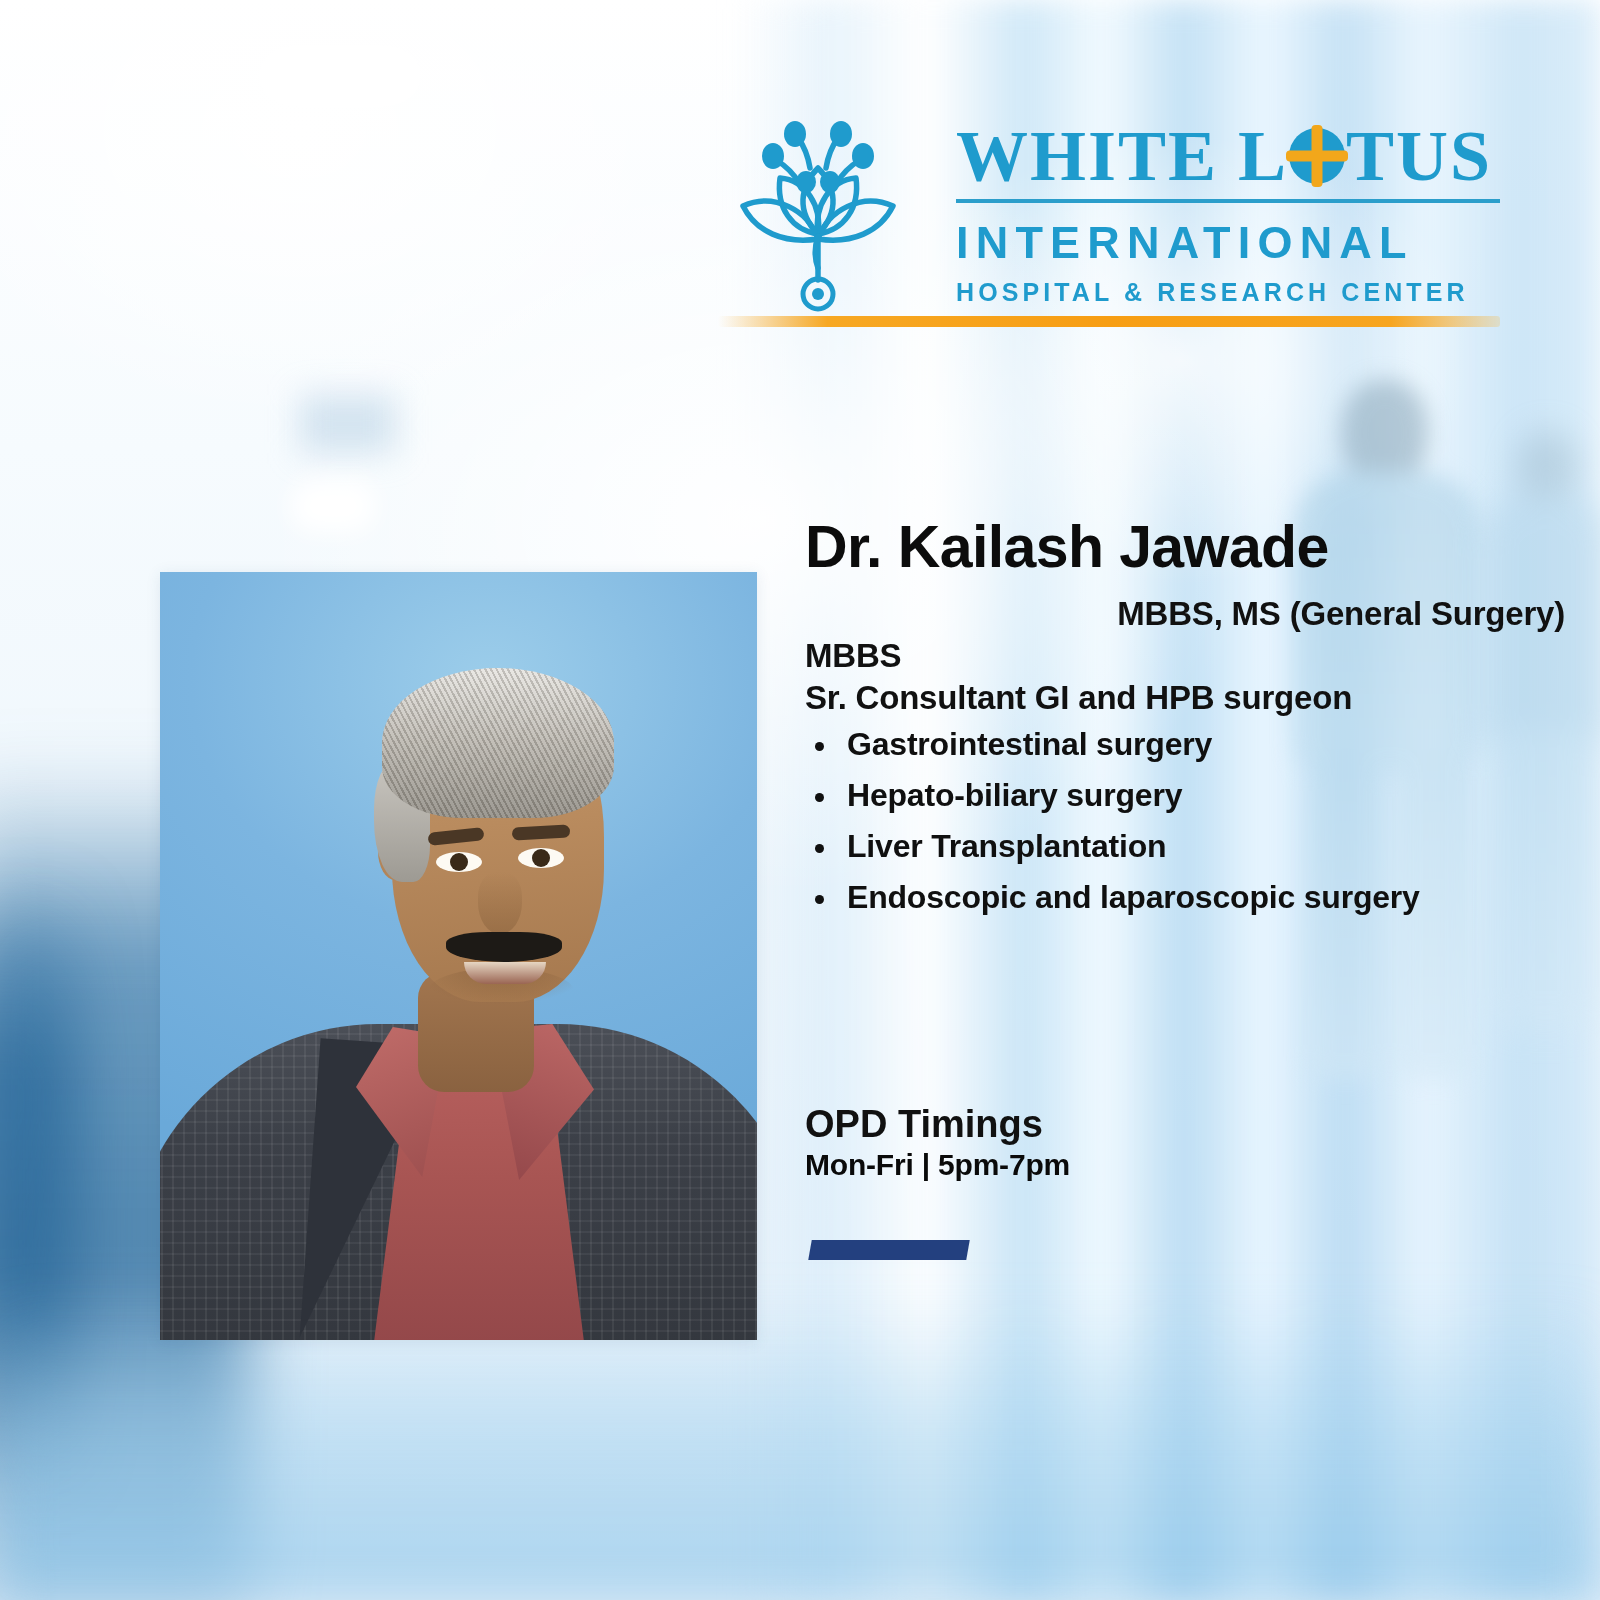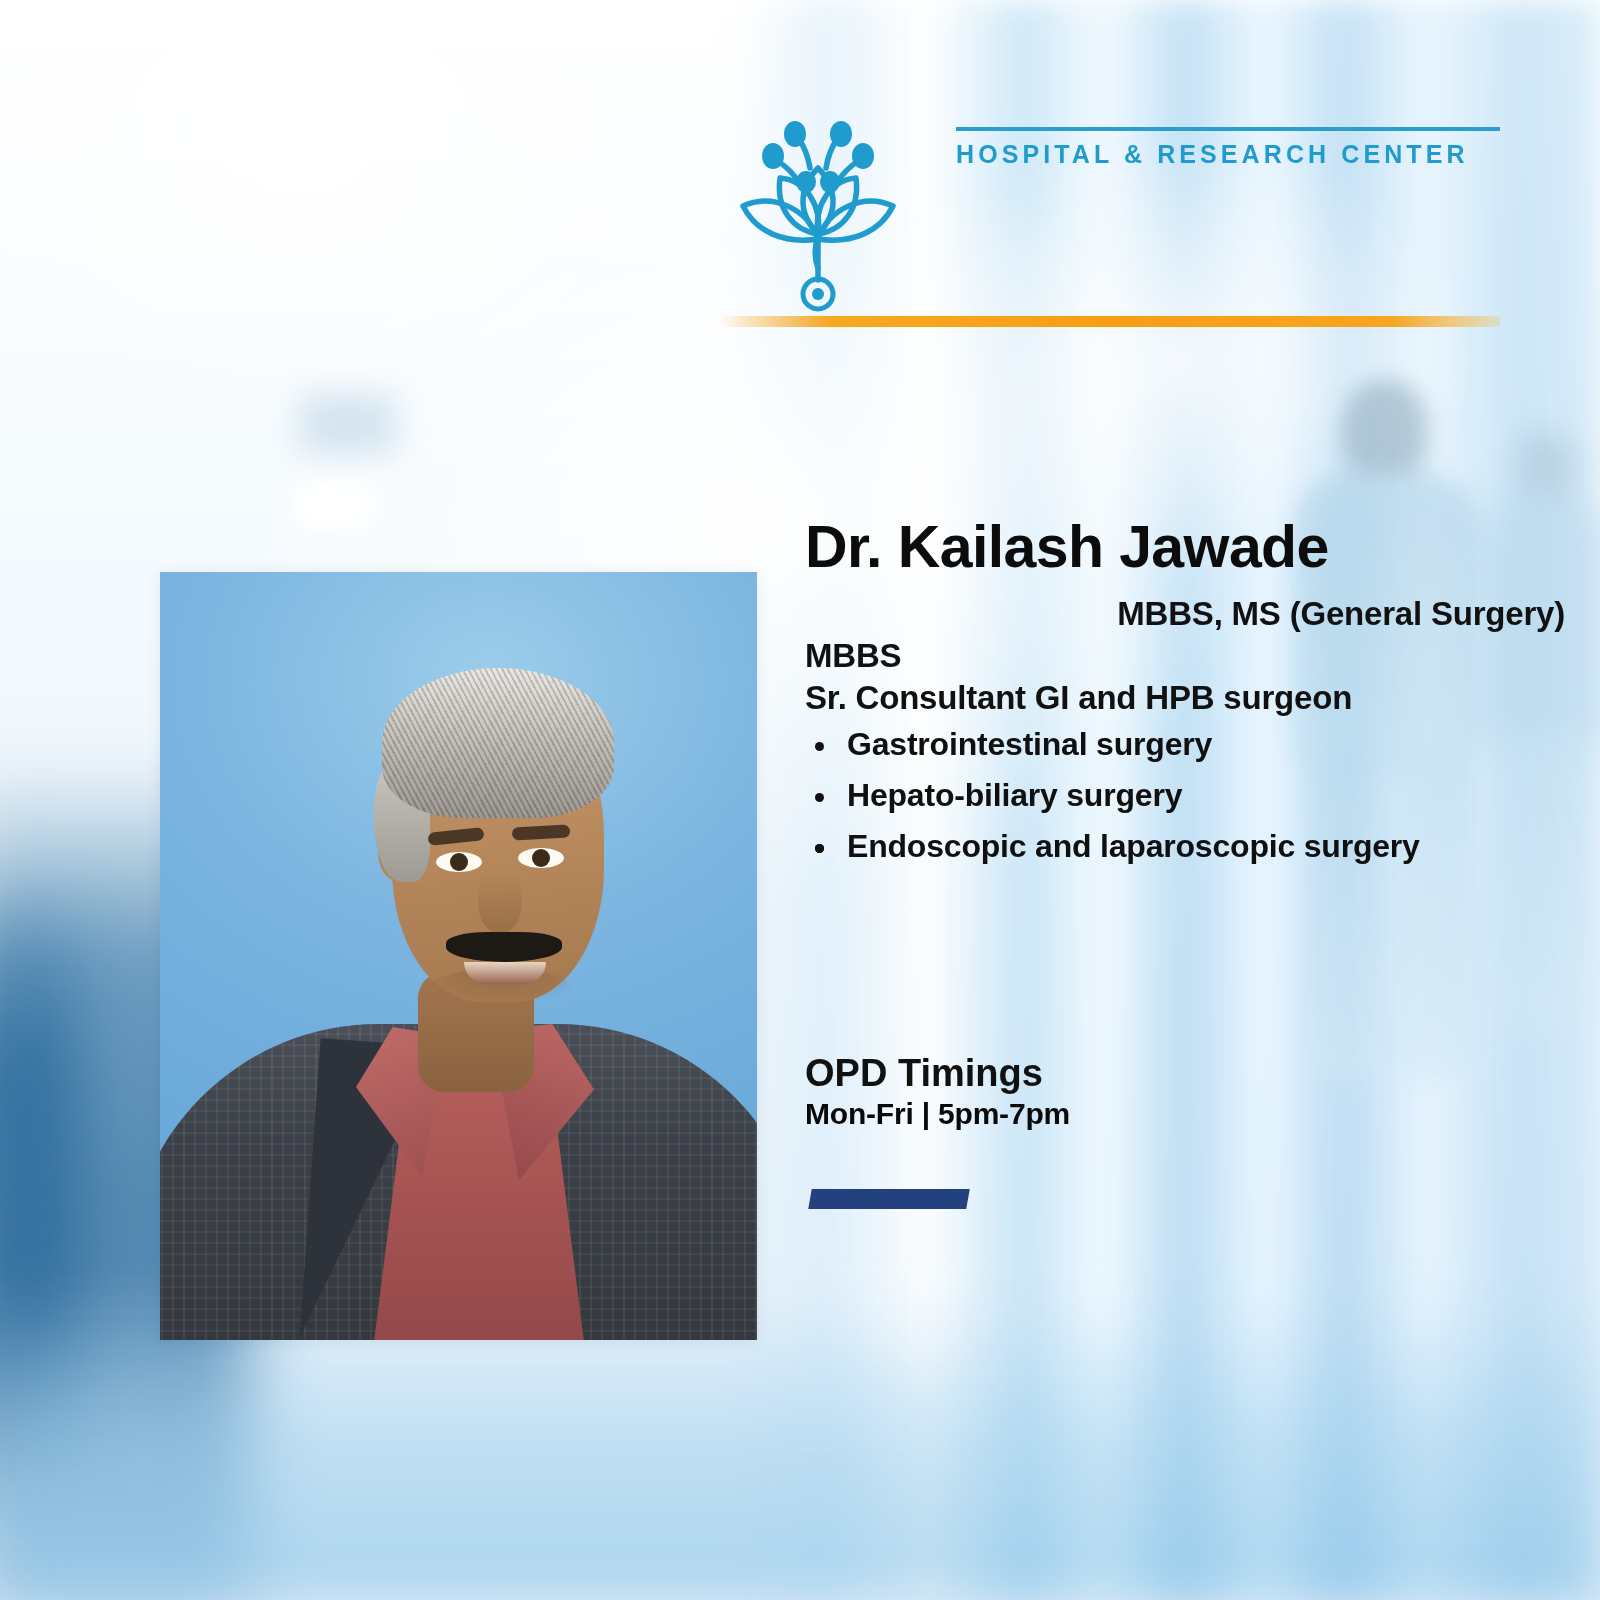--- a/index.html
+++ b/index.html
@@ -354,21 +354,31 @@
           <ellipse cx="77" cy="26" rx="11" ry="13"></ellipse>
           <ellipse cx="123" cy="26" rx="11" ry="13"></ellipse>
           <ellipse cx="88" cy="74" rx="10" ry="11"></ellipse>
           <ellipse cx="112" cy="74" rx="10" ry="11"></ellipse>
         </g>
         <circle cx="100" cy="186" r="15" fill="none" stroke="#1f9bcd" stroke-width="5"></circle>
         <circle cx="100" cy="186" r="6" fill="#1f9bcd"></circle>
       </svg>
     </div>
     <div id="logo-text">
+      <div class="logo-line1">
+        <span>WHITE L</span>
+          <span class="logo-o">
+            <span class="disc"></span>
+            <span class="cross-v"></span>
+            <span class="cross-h"></span>
+          </span>
+          <span>TUS</span>
+      </div>
       <div class="logo-rule"></div>
+      <div class="logo-line2">INTERNATIONAL</div>
       <div class="logo-line3">HOSPITAL &amp; RESEARCH CENTER</div>
     </div>
   </div>
   <div id="logo-underline"></div>
 
   <div id="doctor-photo">
     <div class="ph-bg"></div>
     <div class="ph-jacket"></div>
     <div class="ph-shirt"></div>
     <div class="ph-lapel-l"></div>
@@ -391,21 +401,21 @@
 
   <div id="info">
     <div id="doctor-name">Dr. Kailash Jawade</div>
     <div class="cred" id="cred-1">MBBS, MS (General Surgery)</div>
     <div class="cred">MBBS</div>
     <div class="cred">Sr. Consultant GI and HPB surgeon</div>
 
     <ul id="specialties">
       <li><span class="bullet"></span><span>Gastrointestinal surgery</span></li>
       <li><span class="bullet"></span><span>Hepato-biliary surgery</span></li>
-      <li><span class="bullet"></span></li>
+      <li><span class="bullet"></span><span>Liver Transplantation</span></li>
       <li><span class="bullet"></span><span>Endoscopic and laparoscopic surgery</span></li>
     </ul>
 
     <div id="opd">
       <div id="opd-label">OPD Timings</div>
       <div id="opd-value">Mon-Fri | 5pm-7pm</div>
     </div>
 
     <div id="accent-bar"></div>
   </div>

